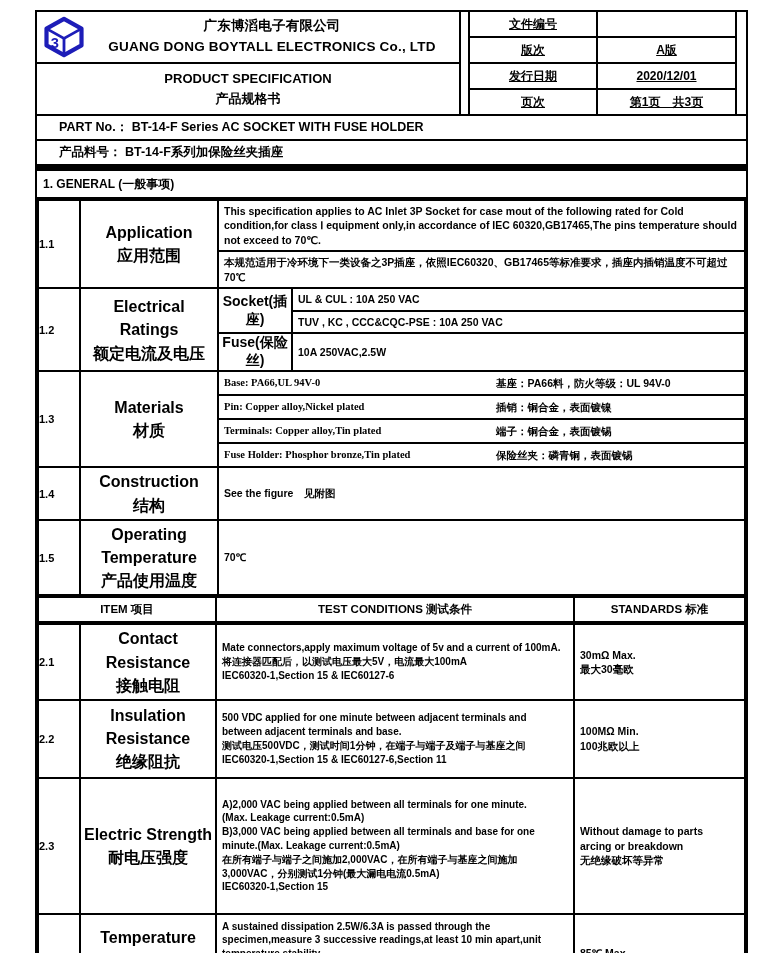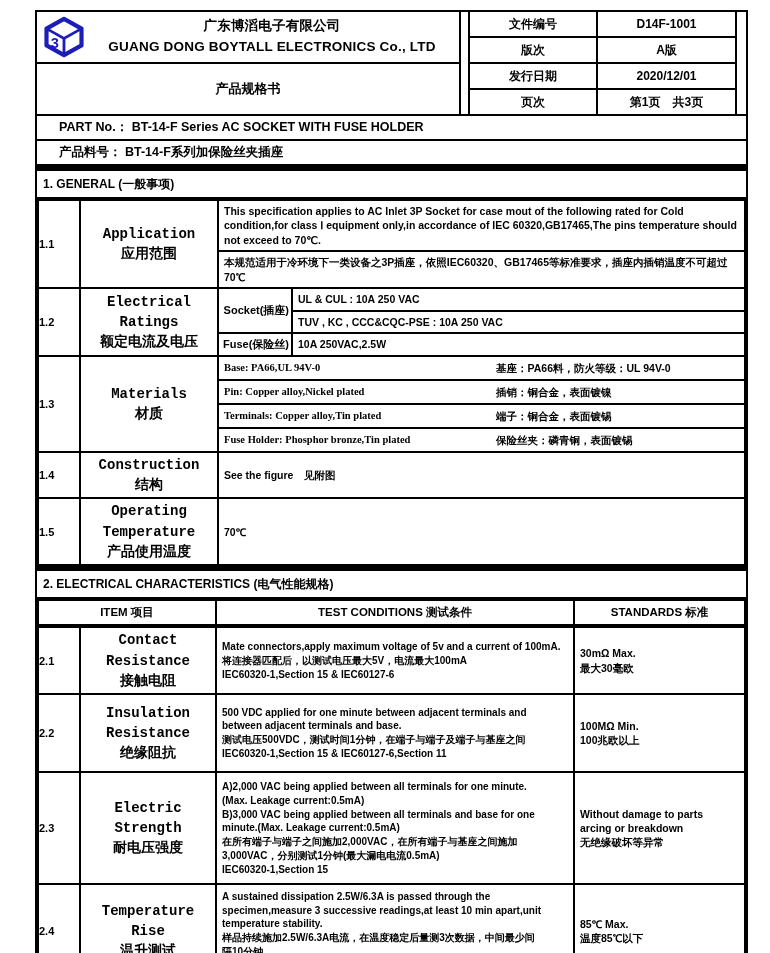--- a/index.html
+++ b/index.html
@@ -16,48 +16,48 @@
     font-weight:bold; background:#fff;
   }
 
   
   .hdr { display:flex; border-bottom:2px solid #000; height:104px; }
   .hdr-left { width:424px; border-right:2px solid #000; display:flex; flex-direction:column; }
   .company-cell { height:52px; border-bottom:2px solid #000; display:flex; align-items:center; padding:2px 6px; gap:6px; }
   .logo { flex:0 0 auto; display:flex; align-items:center; }
   .company-names { flex:1; text-align:center; font-size:13.5px; line-height:1.55; letter-spacing:.2px; }
   .spec-cell { flex:1; display:flex; flex-direction:column; justify-content:center; text-align:center; font-size:13px; line-height:1.55; }
-  .hdr-right { flex:1; padding:0 9px 0 7px; }
+  .hdr-right { flex:1; padding:0 9px 0 7px;text-decoration:underline; }
   .meta-table { height:100%; border-left:2px solid #000; border-right:2px solid #000; display:flex; flex-direction:column; }
   .meta-row { flex:1; display:flex; border-bottom:2px solid #000; }
   .meta-row:last-child { border-bottom:none; }
   .meta-label { width:128px; border-right:2px solid #000; display:flex; align-items:center; justify-content:center; font-size:12px; }
   .meta-value { flex:1; display:flex; align-items:center; justify-content:center; font-size:12px; }
 
   
   .bar { border-bottom:2px solid #000; display:flex; align-items:center; padding:0 22px; font-size:12.5px; height:25px; }
   .bar:last-of-type { }
 
   
   .section-bar { border-top:5px solid #000; border-bottom:2px solid #000; padding:5px 6px 4px 6px; font-size:12px; }
 
   
   table { width:100%; border-collapse:collapse; table-layout:fixed; }
   td, th { border:2px solid #000; vertical-align:middle; }
   .num { text-align:left; font-size:11px; }
-  .lbl { text-align:center; font-size:14px; line-height:1.45; padding:2px;font-family:Liberation Mono, monospace; }
+  .lbl { text-align:center; font-size:16px; line-height:1.45; padding:2px; }
   .ct  { font-size:10.5px; padding:3px 5px; line-height:1.38; text-align:left; }
-  .sub { font-size:11px; padding:0 2px; text-align:right; }
+  .sub { font-size:14px; padding:0 2px; text-align:center; }
   .ml  { white-space:pre-line; }
   .pair .en { display:inline-block; width:272px; vertical-align:top;font-family:Liberation Serif, serif; }
   .pair .zh { display:inline-block; vertical-align:top; }
 
   .h48{height:48px} .h42{height:30px} .h22{height:22px} .h24{height:24px}
   .h37{height:37px} .h41{height:41px}
-  .h58{height:58px} .h78{height:78px} .h112{height:112px} .h94{height:94px}
+  .h58{height:58px} .h78{height:78px} .h112{height:136px} .h94{height:94px}
 
   .t2 th { font-size:11.5px; height:26px; border-bottom:4px solid #000; }
   .t2 .test { font-size:10px; vertical-align:middle; }
   .t2 .std  { font-size:10.5px; }
 </style>
 </head>
 <body>
 
 <div class="page">
   <div class="doc">
@@ -72,28 +72,28 @@
               <line x1="30" y1="32" x2="30" y2="56" stroke="#1d1db8" stroke-width="4"></line>
               <text x="11" y="46" font-size="21" font-weight="bold" fill="#1d1db8">3</text>
             </svg>
           </span>
           <div class="company-names">
             <div>广东博滔电子有限公司</div>
             <div>GUANG DONG BOYTALL ELECTRONICS Co., LTD</div>
           </div>
         </div>
         <div class="spec-cell">
+          <div>PRODUCT SPECIFICATION</div>
           <div>产品规格书</div>
         </div>
       </div>
       <div class="hdr-right">
         <div class="meta-table">
           <div class="meta-row">
             <div class="meta-label">文件编号</div>
-            <div class="meta-value">D14F-1001</div>
           </div>
           <div class="meta-row">
             <div class="meta-label">版次</div>
             <div class="meta-value">A版</div>
           </div>
           <div class="meta-row">
             <div class="meta-label">发行日期</div>
             <div class="meta-value">2020/12/01</div>
           </div>
           <div class="meta-row">
@@ -190,21 +190,20 @@
         <td class="num">1.5</td>
         <td class="lbl">
           <div>Operating Temperature</div>
           <div>产品使用温度</div>
         </td>
         <td class="ct h41" colspan="2">70℃</td>
       </tr>
     </tbody>
       </table>
 
-    <div class="section-bar">2. ELECTRICAL CHARACTERISTICS  (电气性能规格)</div>
 
     <table class="t2">
       <colgroup>
           <col style="width:42px">
           <col style="width:136px">
           <col style="width:358px">
           <col>
         </colgroup>
       <tbody>
           <tr>

